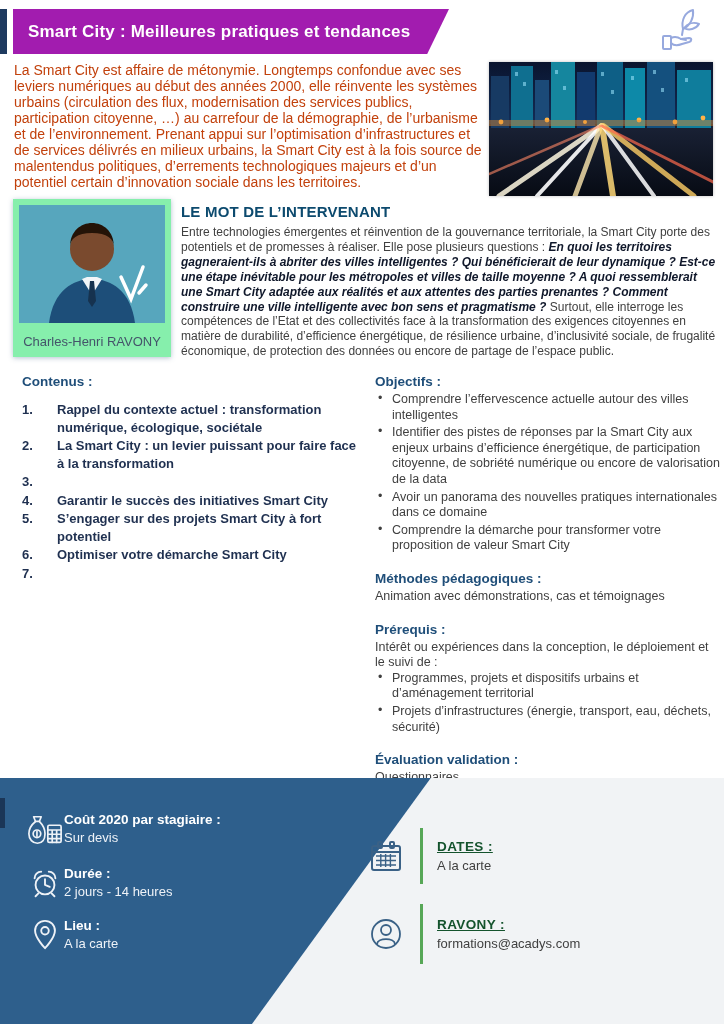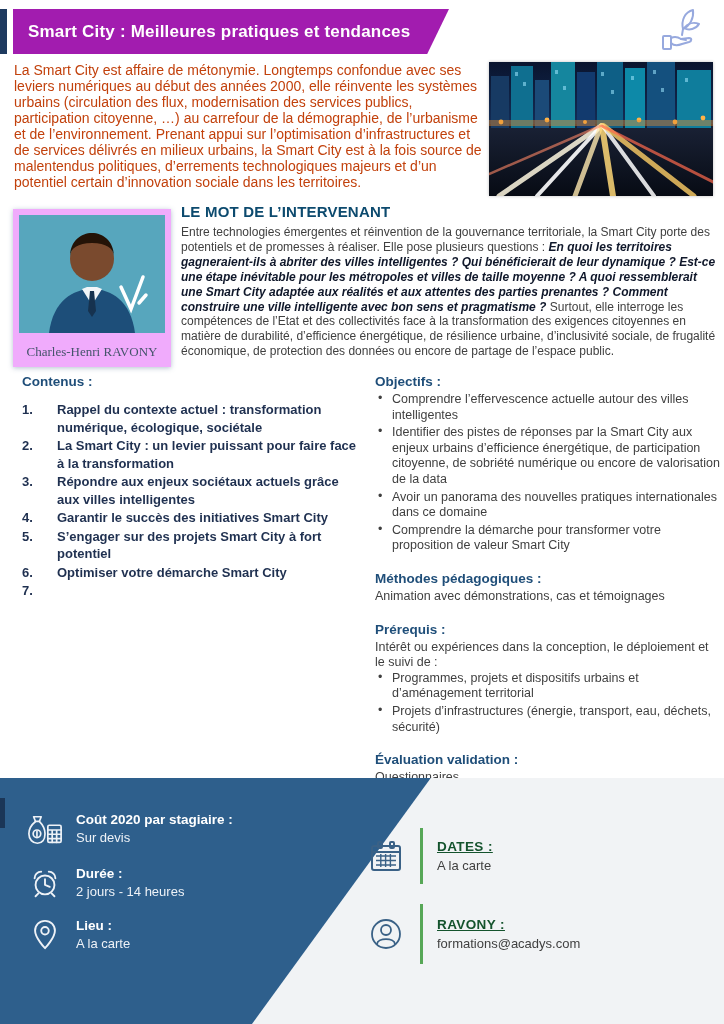--- a/index.html
+++ b/index.html
@@ -21,22 +21,22 @@
   .intro {
     position:absolute; left:14px; top:62px; width:472px;
     font-size:14px; line-height:16px; color:#c2410c;
   }
   .city-img {
     position:absolute; left:489px; top:62px; width:224px; height:134px;
     box-shadow:0 0 3px rgba(0,0,0,.25);
   }
   
   .photo-card {
-    position:absolute; left:13px; top:209px; width:158px; height:158px;
-    background:#f0abfc; box-shadow:0 1px 5px rgba(90,120,150,.45); padding:6px;font-family:Liberation Serif, serif;
+    position:absolute; left:13px; top:199px; width:158px; height:158px;
+    background:#86efac; box-shadow:0 1px 5px rgba(90,120,150,.45); padding:6px;
   }
   .photo-card .caption { text-align:center; font-size:13px; color:#44546a; margin-top:7px; }
   .mot { position:absolute; left:181px; top:203px; width:537px; }
   .mot h2 { font-size:15px; font-weight:bold; color:#0c4a6e; margin-bottom:5px; letter-spacing:.2px; }
   .mot p { font-size:12px; line-height:14.9px; color:#404040; }
   .mot p .it { font-style:italic; color:#0f172a;font-weight:bold; }
   
   .sec-heading { font-size:13.5px; font-weight:bold; color:#1f4e79; }
   .col-left { position:absolute; left:22px; top:374px; width:340px; }
   .col-left .sec-heading { margin-bottom:12px; }
@@ -54,21 +54,21 @@
   }
   .bullet-list li::before { content:"\2022"; position:absolute; left:3px; top:-1px; color:#3f3f3f; }
   .plain-text { font-size:12.5px; line-height:15.6px; color:#3f3f3f; }
   
   .footer { position:absolute; left:0; top:778px; width:724px; height:246px; background:#f1f3f5; }
   .footer-blue { position:absolute; left:0; top:0; width:100%; height:100%;
     background:#2e5f8c; clip-path:polygon(0 0,59.5% 0,34.8% 100%,0 100%); }
   .footer-strip { position:absolute; left:0; top:20px; width:5px; height:30px; background:#1b3657; }
   .f-item { position:absolute; display:flex; align-items:flex-start; }
   .f-item .f-icon { width:38px; flex-shrink:0; display:flex; justify-content:center; }
-  .f-item .f-text { margin-left:12px; }
+  .f-item .f-text { }
   .f-label { color:#ffffff; font-weight:bold; font-size:13.5px; }
   .f-value { color:#eef2f7; font-size:13px; margin-top:3px; }
   .d-item { position:absolute; display:flex; align-items:center; }
   .d-item .d-icon { width:36px; flex-shrink:0; display:flex; justify-content:center; }
   .green-line { width:3px; background:#57a757; align-self:stretch; margin:0 14px 0 16px; }
   .d-label { color:#14532d; font-weight:bold; font-size:13.5px; text-decoration:underline; letter-spacing:.4px; }
   .d-value { color:#404040; font-size:13px; margin-top:4px; }
 </style>
 </head>
 <body>
@@ -180,21 +180,20 @@
       <li>
           <span class="num">1.</span>
           <span>Rappel du contexte actuel : transformation numérique, écologique, sociétale</span>
         </li>
       <li>
           <span class="num">2.</span>
           <span>La Smart City : un levier puissant pour faire face à la transformation</span>
         </li>
       <li>
           <span class="num">3.</span>
-          <span>Répondre aux enjeux sociétaux actuels grâce aux villes intelligentes</span>
         </li>
       <li>
           <span class="num">4.</span>
           <span>Garantir le succès des initiatives Smart City</span>
         </li>
       <li>
           <span class="num">5.</span>
           <span>S’engager sur des projets Smart City à fort potentiel</span>
         </li>
       <li>

